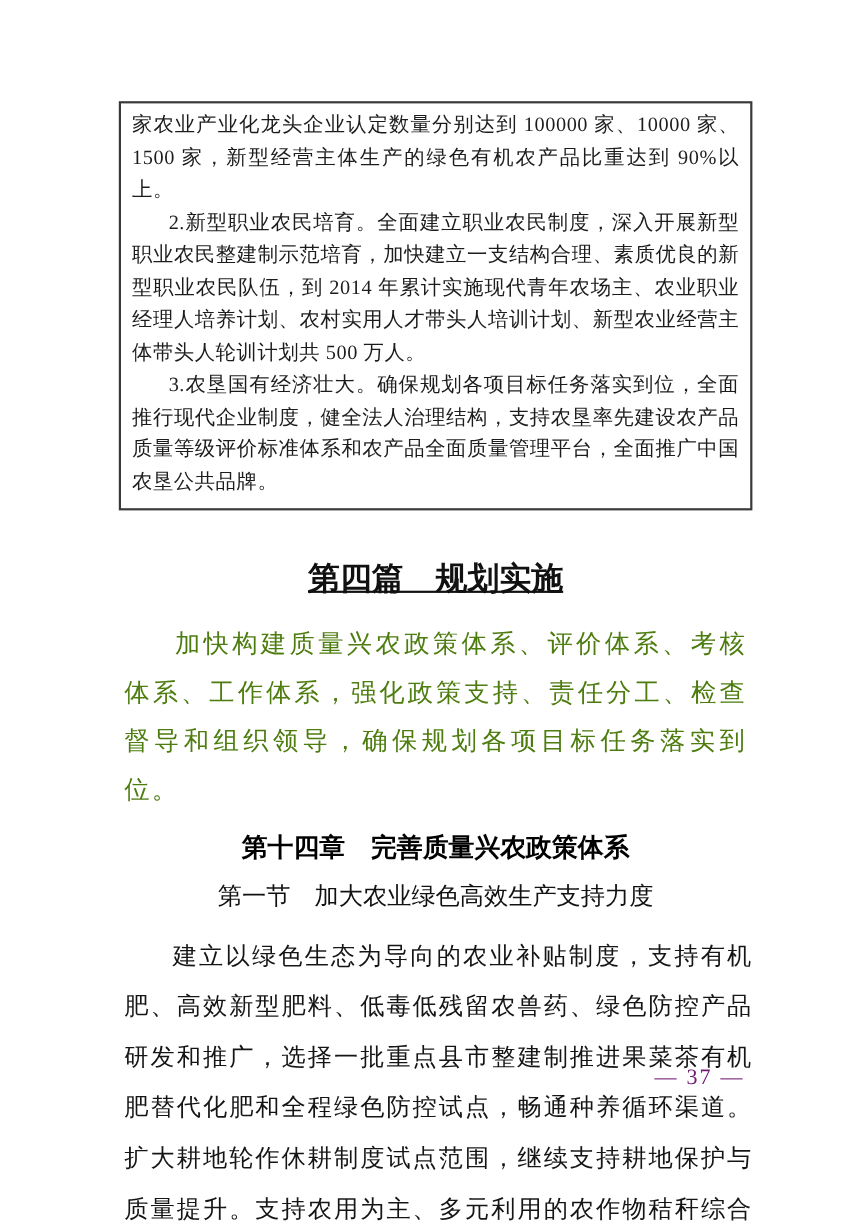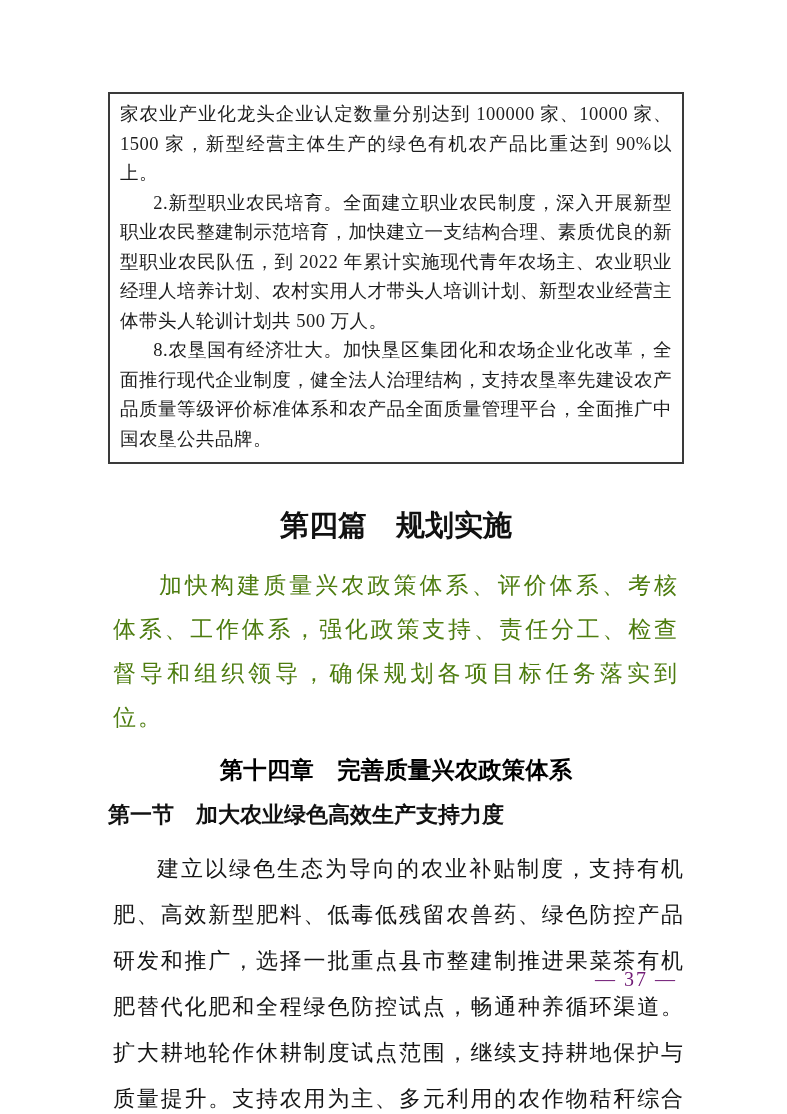--- a/index.html
+++ b/index.html
@@ -38,20 +38,21 @@
   .excerpt-box b { font-weight: normal; }
 
   
   .part-title {
     margin: 42px 0 0 0;
     text-align: center;
     font-family: "Liberation Sans", sans-serif;
     font-weight: bold;
     font-size: 29px;
     color: #111;
+    text-decoration: underline;
   }
 
   
   .intro {
     margin: 18px 5px 0 5px;
     font-size: 23px;
     line-height: 44px;
     text-indent: 2em;
     text-align: justify;
     text-justify: inter-ideograph;
@@ -65,22 +66,23 @@
     text-align: center;
     font-family: "Liberation Sans", sans-serif;
     font-weight: bold;
     font-size: 23.5px;
     color: #000000;
   }
 
   
   .section-title {
     margin: 14px 0 0 0;
+    text-align: center;
     font-family: "Liberation Serif", serif;
-    font-weight: bold;
+    font-weight: normal;
     font-size: 22px;
     color: #111;
   }
 
   
   .body-text {
     margin: 16px 0 0 5px;
     font-size: 22px;
     line-height: 46px;
     text-indent: 2em;
@@ -100,22 +102,22 @@
     color: #701a75;
   }
 </style>
 </head>
 <body>
 
 <div class="page">
 
   <div class="excerpt-box">
     <p><b></b><span>家农业产业化龙头企业认定数量分别达到 100000 家、10000 家、1500 家，新型经营主体生产的绿色有机农产品比重达到 90%以上。</span></p>
-    <p class="indented"><b>2.新型职业农民培育。</b><span>全面建立职业农民制度，深入开展新型职业农民整建制示范培育，加快建立一支结构合理、素质优良的新型职业农民队伍，到 2022 年累计实施现代青年农场主、农业职业经理人培养计划、农村实用人才带头人培训计划、新型农业经营主体带头人轮训计划共 500 万人。</span></p>
-    <p class="indented"><b>8.农垦国有经济壮大。</b><span>加快垦区集团化和农场企业化改革，全面推行现代企业制度，健全法人治理结构，支持农垦率先建设农产品质量等级评价标准体系和农产品全面质量管理平台，全面推广中国农垦公共品牌。</span></p>
+    <p class="indented"><b>2.新型职业农民培育。</b><span>全面建立职业农民制度，深入开展新型职业农民整建制示范培育，加快建立一支结构合理、素质优良的新型职业农民队伍，到 2014 年累计实施现代青年农场主、农业职业经理人培养计划、农村实用人才带头人培训计划、新型农业经营主体带头人轮训计划共 500 万人。</span></p>
+    <p class="indented"><b>3.农垦国有经济壮大。</b><span>确保规划各项目标任务落实到位，全面推行现代企业制度，健全法人治理结构，支持农垦率先建设农产品质量等级评价标准体系和农产品全面质量管理平台，全面推广中国农垦公共品牌。</span></p>
   </div>
 
   <h1 class="part-title">第四篇　规划实施</h1>
 
   <p class="intro">加快构建质量兴农政策体系、评价体系、考核体系、工作体系，强化政策支持、责任分工、检查督导和组织领导，确保规划各项目标任务落实到位。</p>
 
   <h2 class="chapter-title">第十四章　完善质量兴农政策体系</h2>
 
   <h3 class="section-title">第一节　加大农业绿色高效生产支持力度</h3>
 

